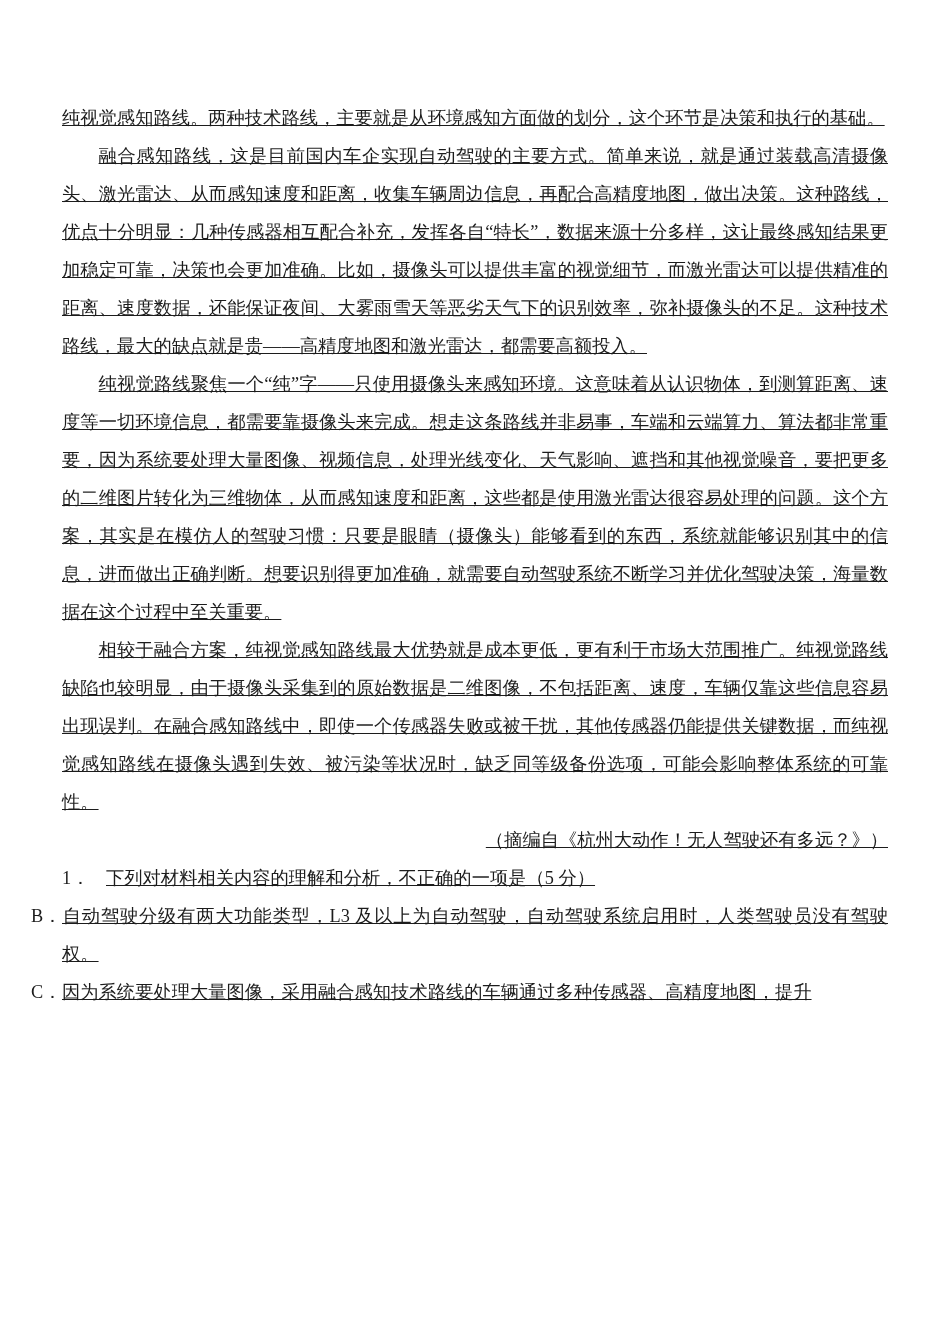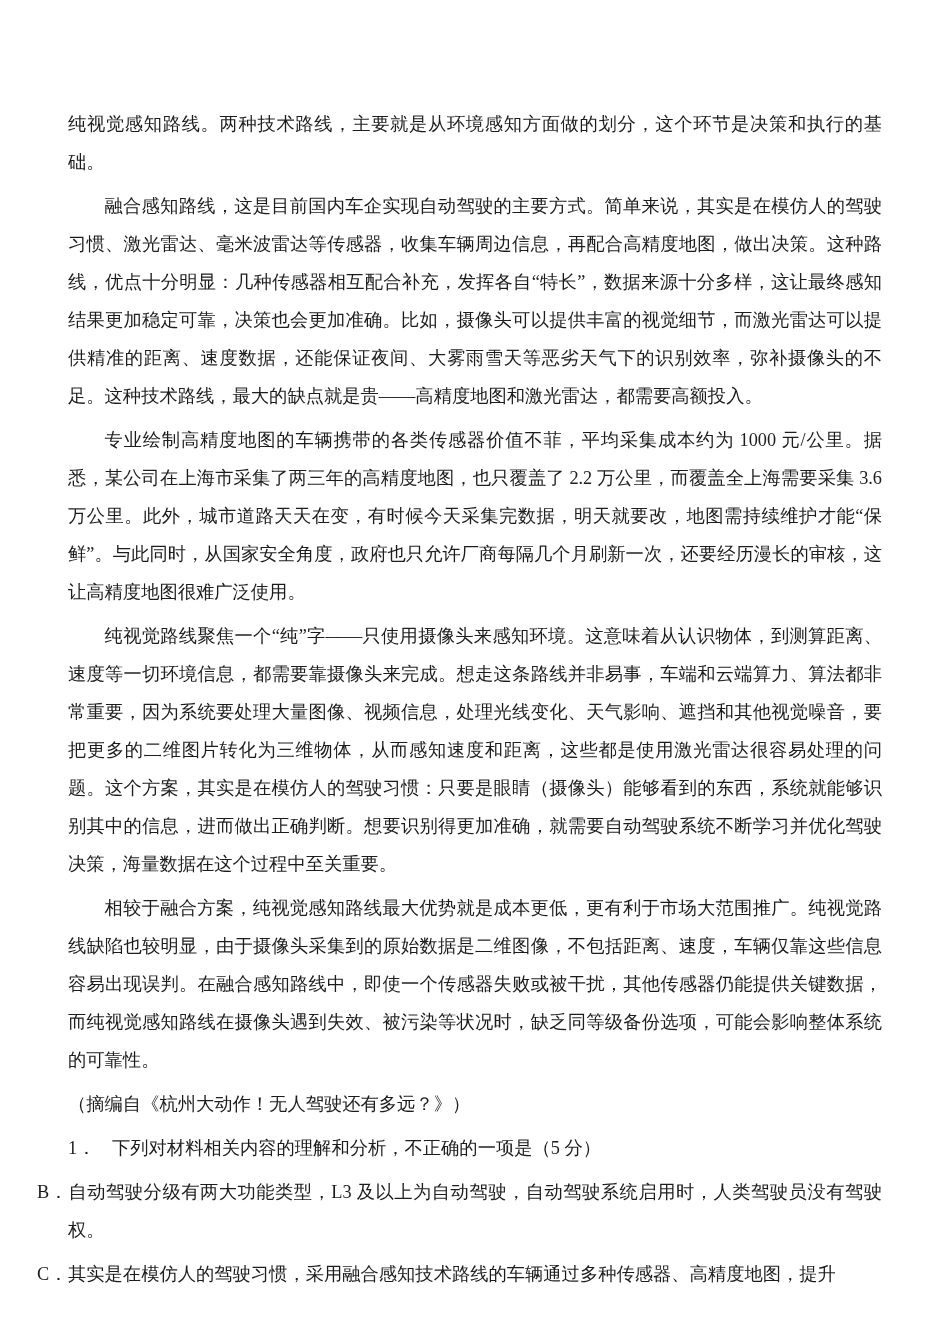--- a/index.html
+++ b/index.html
@@ -13,51 +13,50 @@
   }
   .doc {
     box-sizing: content-box;
     width: 826px;
     padding: 99px 62px 0 62px;
     font-size: 18.3px;
     line-height: 38px;
     text-align: justify;
     text-justify: inter-ideograph;
   }
-  .doc p { margin: 6px; padding: 0; }
+  .doc p { margin: 0; padding: 0; text-decoration: underline; }
   .para-indent { text-indent: 2em; }
-  .attribution { text-align: left; padding-right: 34px; }
+  .attribution { text-align: right; padding-right: 34px; }
   .question { padding-left: 21px; }
   .q-label { display: inline-block; width: 44px; }
   .option { padding-left: 86px; text-indent: -31px; }
   .opt-label { display: inline-block; width: 31px; text-indent: 0; }
 </style>
 </head>
 <body>
 
 <div class="doc">
 
   <p class="para">纯视觉感知路线。两种技术路线，主要就是从环境感知方面做的划分，这个环节是决策和执行的基础。</p>
 
-  <p class="para para-indent">融合感知路线，这是目前国内车企实现自动驾驶的主要方式。简单来说，其实是在模仿人的驾驶习惯、激光雷达、毫米波雷达等传感器，收集车辆周边信息，再配合高精度地图，做出决策。这种路线，优点十分明显：几种传感器相互配合补充，发挥各自“特长”，数据来源十分多样，这让最终感知结果更加稳定可靠，决策也会更加准确。比如，摄像头可以提供丰富的视觉细节，而激光雷达可以提供精准的距离、速度数据，还能保证夜间、大雾雨雪天等恶劣天气下的识别效率，弥补摄像头的不足。这种技术路线，最大的缺点就是贵——高精度地图和激光雷达，都需要高额投入。</p>
+  <p class="para para-indent">融合感知路线，这是目前国内车企实现自动驾驶的主要方式。简单来说，就是通过装载高清摄像头、激光雷达、从而感知速度和距离，收集车辆周边信息，再配合高精度地图，做出决策。这种路线，优点十分明显：几种传感器相互配合补充，发挥各自“特长”，数据来源十分多样，这让最终感知结果更加稳定可靠，决策也会更加准确。比如，摄像头可以提供丰富的视觉细节，而激光雷达可以提供精准的距离、速度数据，还能保证夜间、大雾雨雪天等恶劣天气下的识别效率，弥补摄像头的不足。这种技术路线，最大的缺点就是贵——高精度地图和激光雷达，都需要高额投入。</p>
 
-  <p class="para para-indent">专业绘制高精度地图的车辆携带的各类传感器价值不菲，平均采集成本约为 1000 元/公里。据悉，某公司在上海市采集了两三年的高精度地图，也只覆盖了 2.2 万公里，而覆盖全上海需要采集 3.6 万公里。此外，城市道路天天在变，有时候今天采集完数据，明天就要改，地图需持续维护才能“保鲜”。与此同时，从国家安全角度，政府也只允许厂商每隔几个月刷新一次，还要经历漫长的审核，这让高精度地图很难广泛使用。</p>
 
   <p class="para para-indent">纯视觉路线聚焦一个“纯”字——只使用摄像头来感知环境。这意味着从认识物体，到测算距离、速度等一切环境信息，都需要靠摄像头来完成。想走这条路线并非易事，车端和云端算力、算法都非常重要，因为系统要处理大量图像、视频信息，处理光线变化、天气影响、遮挡和其他视觉噪音，要把更多的二维图片转化为三维物体，从而感知速度和距离，这些都是使用激光雷达很容易处理的问题。这个方案，其实是在模仿人的驾驶习惯：只要是眼睛（摄像头）能够看到的东西，系统就能够识别其中的信息，进而做出正确判断。想要识别得更加准确，就需要自动驾驶系统不断学习并优化驾驶决策，海量数据在这个过程中至关重要。</p>
 
   <p class="para para-indent">相较于融合方案，纯视觉感知路线最大优势就是成本更低，更有利于市场大范围推广。纯视觉路线缺陷也较明显，由于摄像头采集到的原始数据是二维图像，不包括距离、速度，车辆仅靠这些信息容易出现误判。在融合感知路线中，即使一个传感器失败或被干扰，其他传感器仍能提供关键数据，而纯视觉感知路线在摄像头遇到失效、被污染等状况时，缺乏同等级备份选项，可能会影响整体系统的可靠性。</p>
 
   <p class="attribution">（摘编自《杭州大动作！无人驾驶还有多远？》）</p>
 
   <p class="question">
     <span class="q-label">1．</span><span>下列对材料相关内容的理解和分析，不正确的一项是（5 分）</span>
   </p>
 
 
   <p class="option">
     <span class="opt-label">B．</span><span>自动驾驶分级有两大功能类型，L3 及以上为自动驾驶，自动驾驶系统启用时，人类驾驶员没有驾驶权。</span>
   </p>
 
   <p class="option">
-    <span class="opt-label">C．</span><span>其实是在模仿人的驾驶习惯，采用融合感知技术路线的车辆通过多种传感器、高精度地图，提升</span>
+    <span class="opt-label">C．</span><span>因为系统要处理大量图像，采用融合感知技术路线的车辆通过多种传感器、高精度地图，提升</span>
   </p>
 
 </div>
 
 </body></html>

